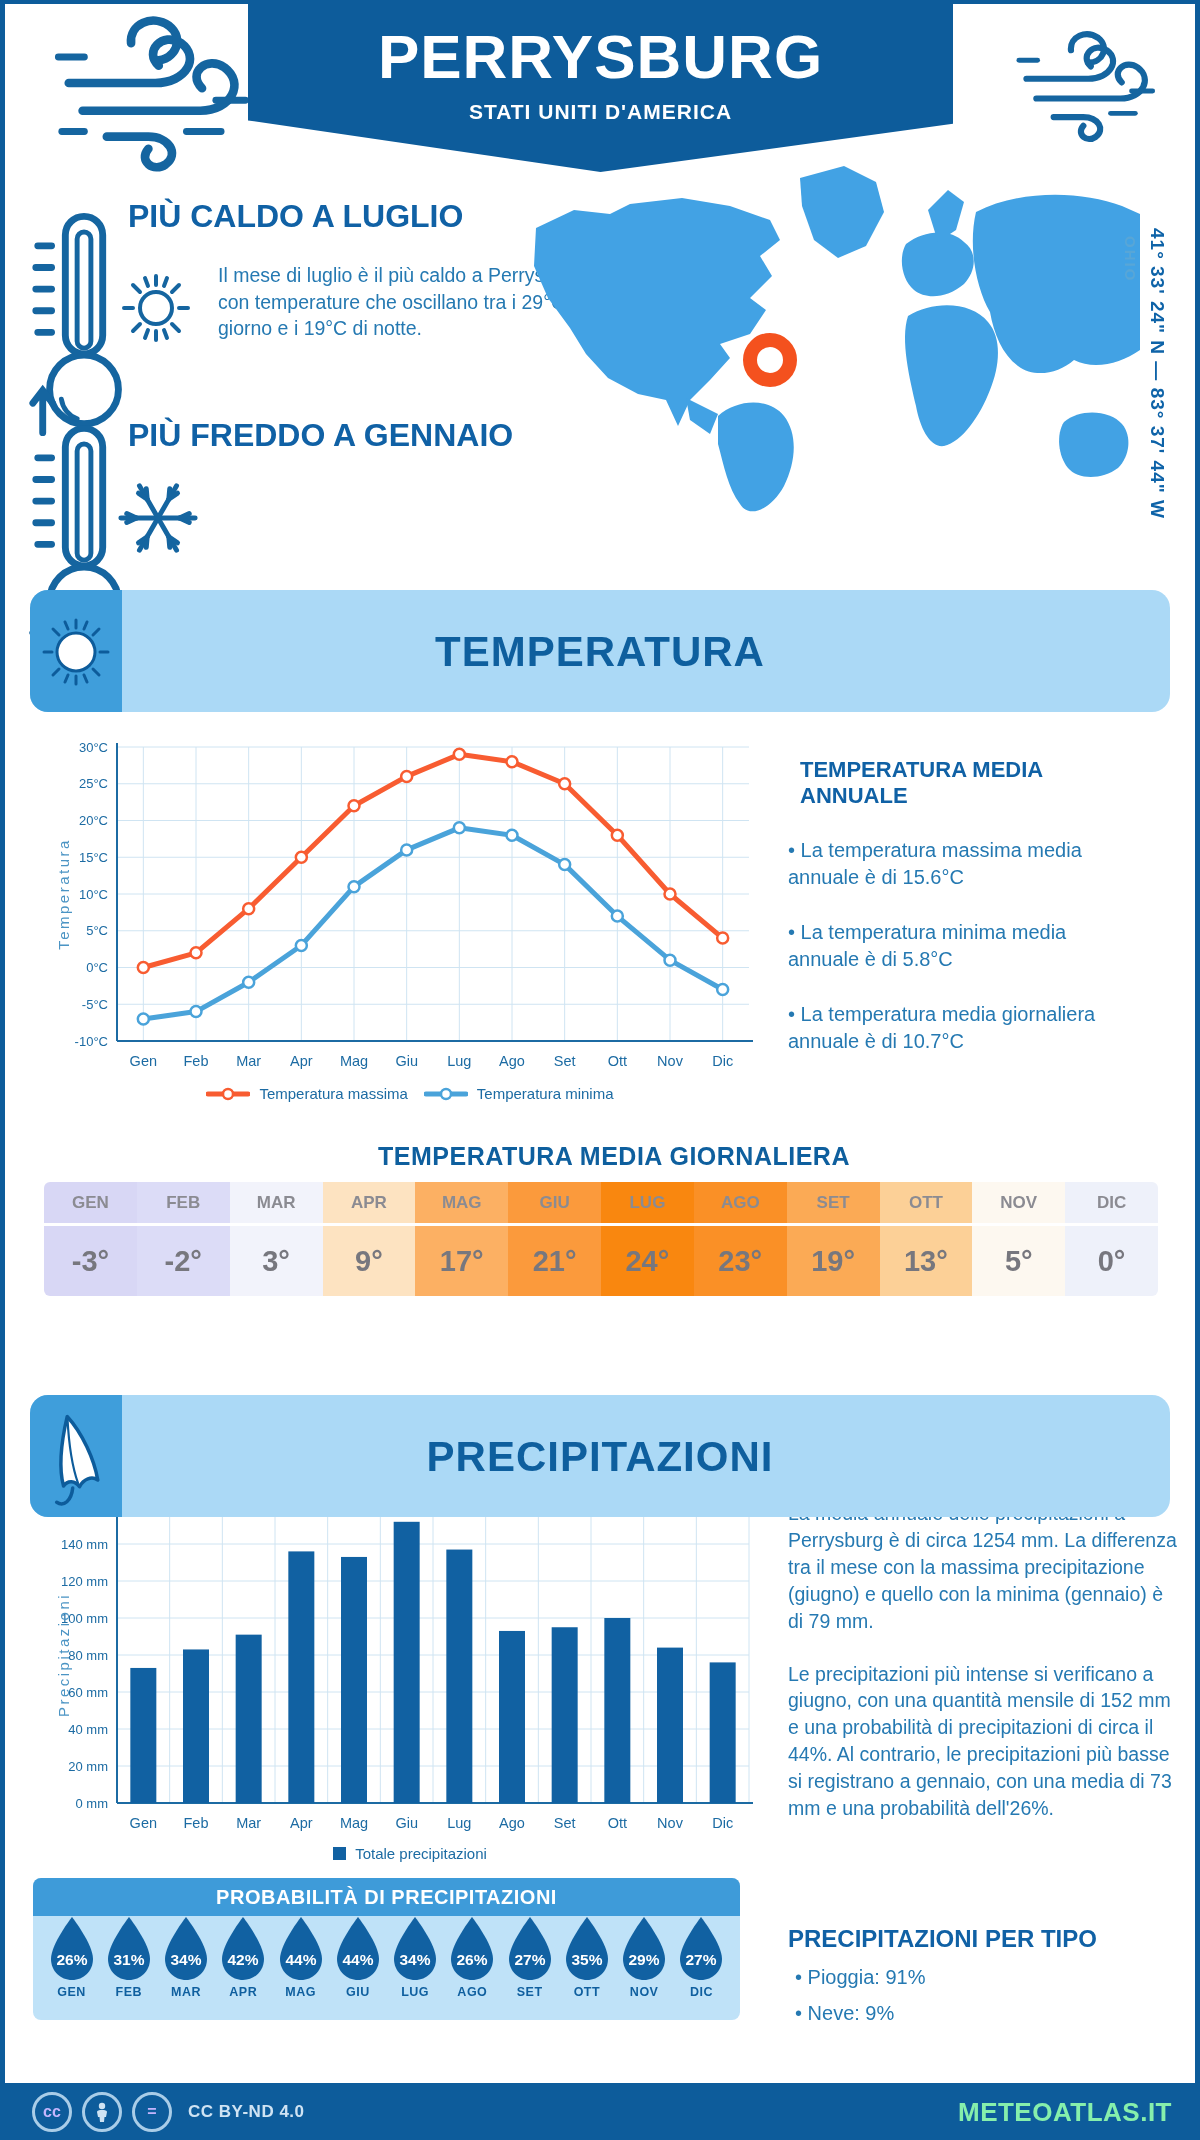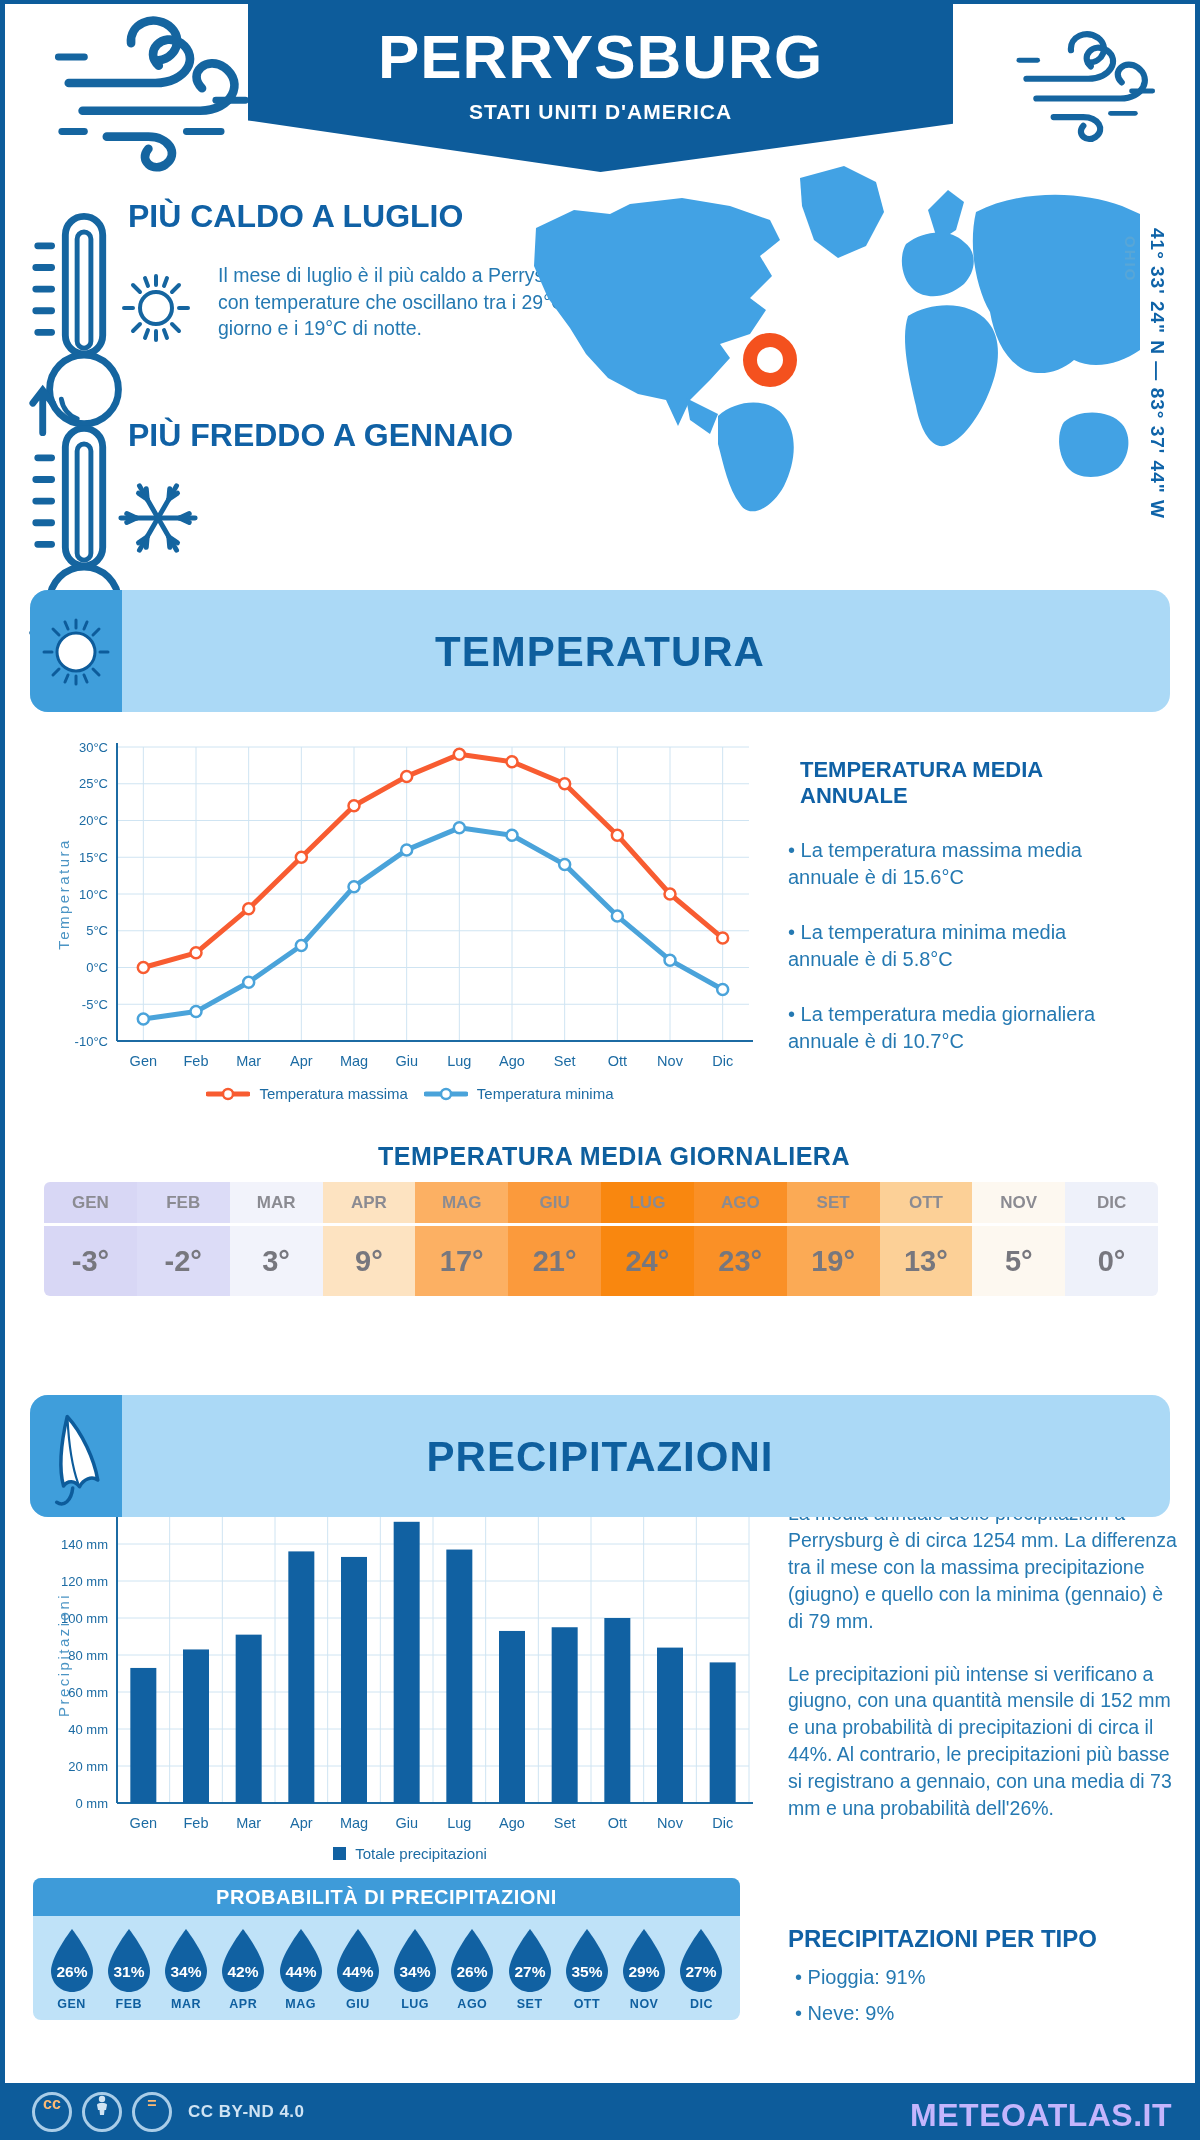--- a/index.html
+++ b/index.html
@@ -68,38 +68,38 @@
 
   
   .prec-text{position:absolute;left:788px;top:1500px;width:392px;}
   .prec-text p{margin:0 0 26px 0;font-size:19.5px;line-height:1.38;color:#2579b2;}
 
   
   .prob{position:absolute;left:33px;top:1878px;width:707px;height:142px;background:#bfe2f8;
         border-radius:8px;overflow:hidden;z-index:3;}
   .prob .phead{height:38px;background:#3e9bd9;display:flex;align-items:center;justify-content:center;
                color:#fff;font-weight:bold;font-size:20px;letter-spacing:0.5px;}
-  #prob-cells{display:flex;justify-content:space-between;padding:12px 10px 0 10px;}
+  #prob-cells{display:flex;justify-content:space-between;padding:0 10px 0 10px;}
   .prob-cell{display:flex;flex-direction:column;align-items:center;width:57px;}
   .prob-cell .mlab{margin-top:3px;font-size:12.5px;font-weight:bold;color:#0f5f9f;letter-spacing:0.5px;}
 
   
   .pertipo{position:absolute;left:788px;top:1925px;width:392px;}
   .pertipo h3{margin:0;font-size:24px;font-weight:bold;color:#1061a5;}
   .pertipo p{margin:13px 0 0 7px;font-size:20px;color:#2579b2;}
 
   
   .footer{position:absolute;left:0;top:2083px;width:1200px;height:57px;background:#0d5c9b;z-index:50;
           display:flex;align-items:center;}
   .cc-circle{width:34px;height:34px;border:3px solid #a9cde8;border-radius:50%;display:flex;
-             justify-content:center;color:#fdba74;font-weight:bold;font-size:16px;
+             align-items:center;justify-content:center;color:#c4b5fd;font-weight:bold;font-size:16px;
              margin-left:10px;}
   .cc-circle:first-child{margin-left:32px;}
   .lic{color:#cfe3f3;font-weight:bold;font-size:17px;margin-left:16px;letter-spacing:0.5px;}
-  .site{position:absolute;right:28px;top:14px;color:#c4b5fd;font-weight:bold;font-size:32px;letter-spacing:0.5px;}
+  .site{position:absolute;right:28px;top:14px;color:#86efac;font-weight:bold;font-size:26px;letter-spacing:0.5px;}
 </style>
 </head>
 <body>
 
 <div class="page">
   <div id="edge-left" class="edge"></div>
   <div id="edge-right" class="edge"></div>
   <div id="edge-top" class="edge"></div>
 
   <div class="ribbon">

